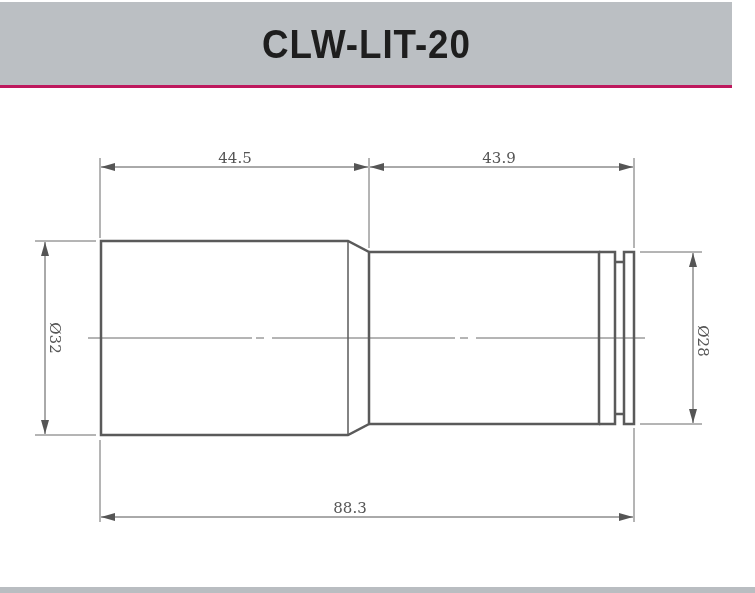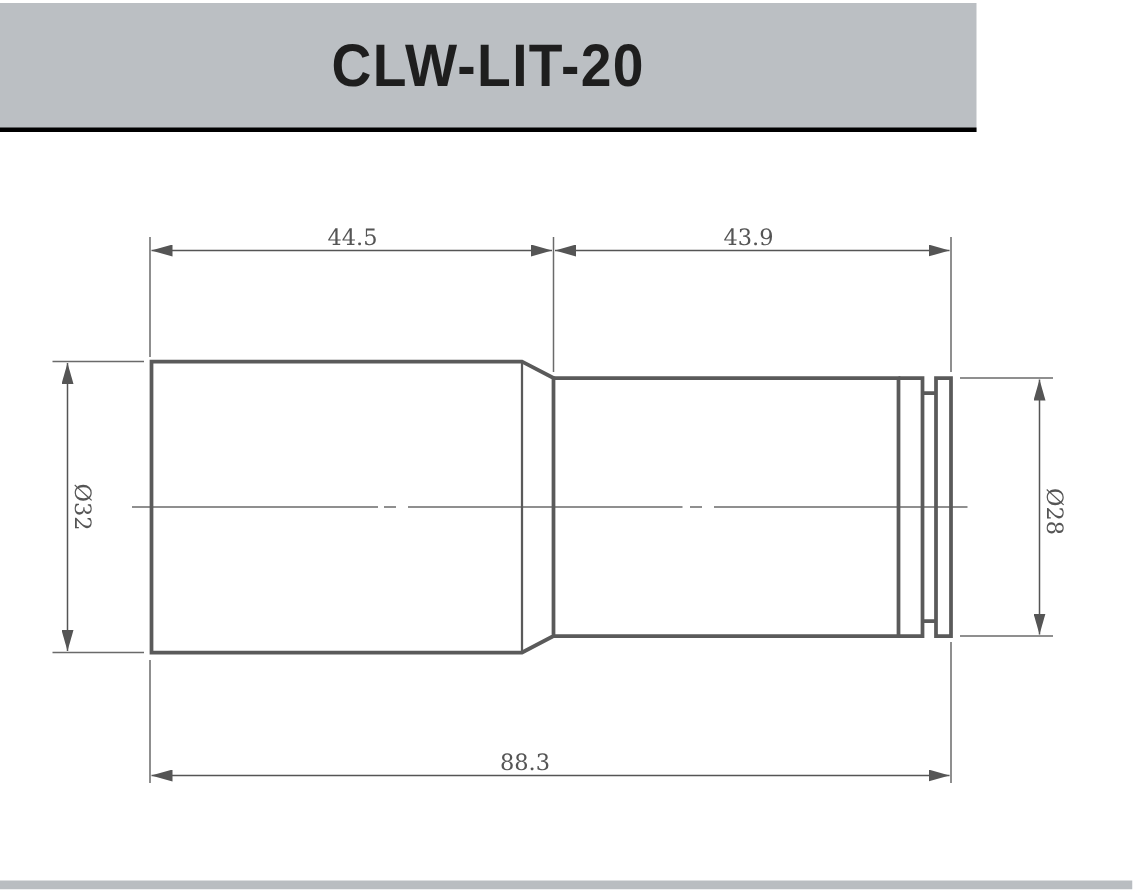--- a/index.html
+++ b/index.html
@@ -1,18 +1,18 @@
 <!DOCTYPE html>
 <html><head>
   <meta charset="utf-8">
   <style>
     html, body { margin: 0; padding: 0; background: #ffffff; }
     body { width: 755px; height: 593px; position: relative; overflow: hidden; font-family: "Liberation Sans", sans-serif; }
     .top-strip { position: absolute; left: 0; top: 0; width: 755px; height: 2px; background: #ffffff; }
-    .header { position: absolute; left: 0; top: 2px; width: 651px; height: 83px; background: #bbbfc3; border-bottom: 3px solid #000000; box-sizing: content-box; display: flex; align-items: center; justify-content: center; }
+    .header { position: absolute; left: 0; top: 2px; width: 732px; height: 83px; background: #bbbfc3; border-bottom: 3px solid #be185d; box-sizing: content-box; display: flex; align-items: center; justify-content: center; }
     .title { font-family: "Liberation Sans", sans-serif; font-weight: bold; font-size: 40px; color: #1e1e1e; letter-spacing: 1px; transform: scaleX(0.92); margin-top: 2px; }
     .drawing { position: absolute; left: 0; top: 0; width: 755px; height: 593px; }
     .footer-bar { position: absolute; left: 0; top: 587px; width: 755px; height: 6px; background: #b9bdc1; }
     .dim-text { font-family: "DejaVu Serif", "Liberation Serif", serif; font-size: 15px; fill: #555555; }
   </style>
 </head>
 <body>
 
 <div class="top-strip"></div>
 <div class="header">

